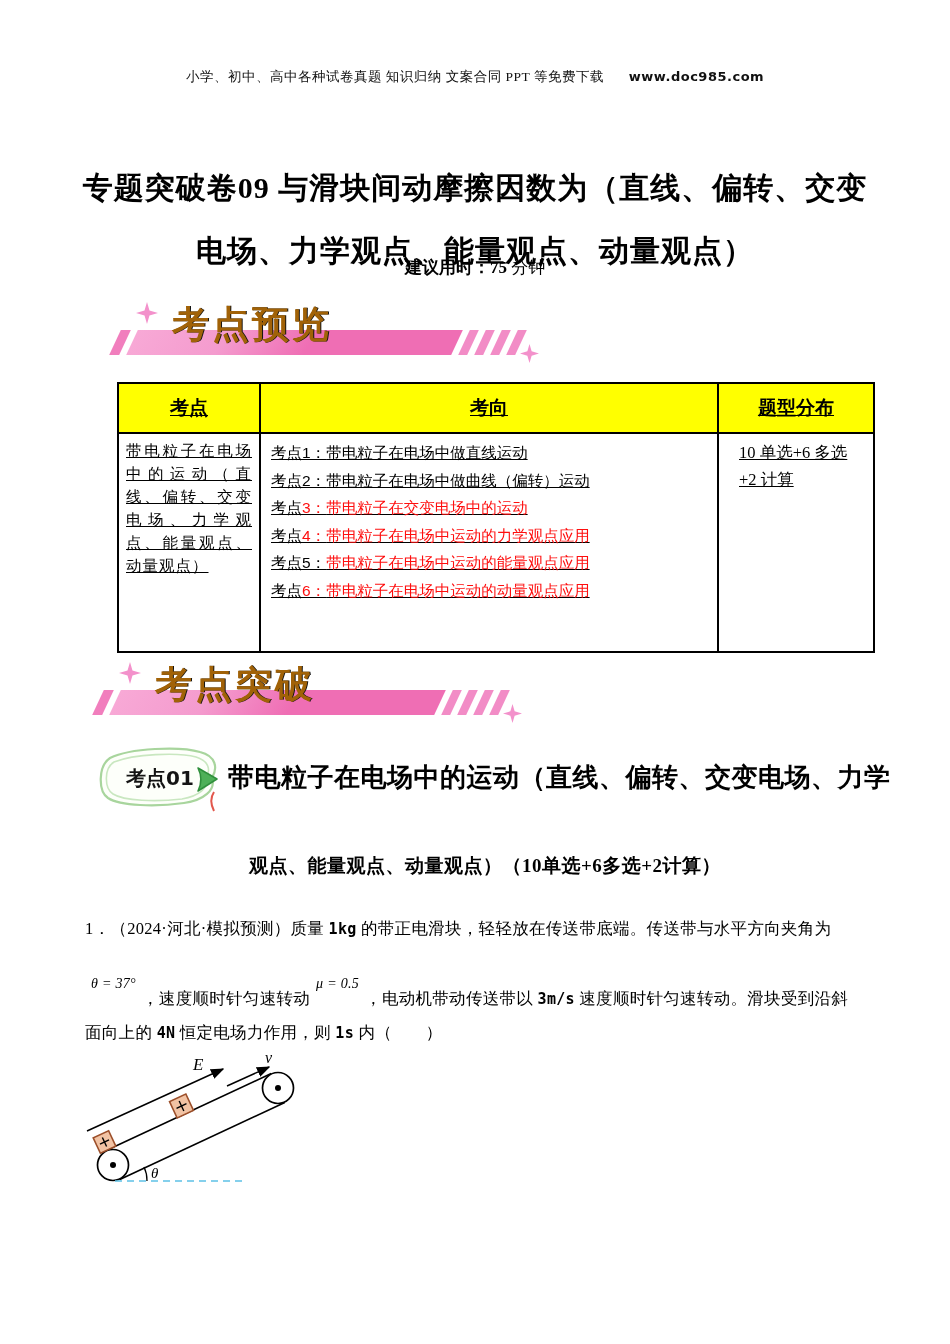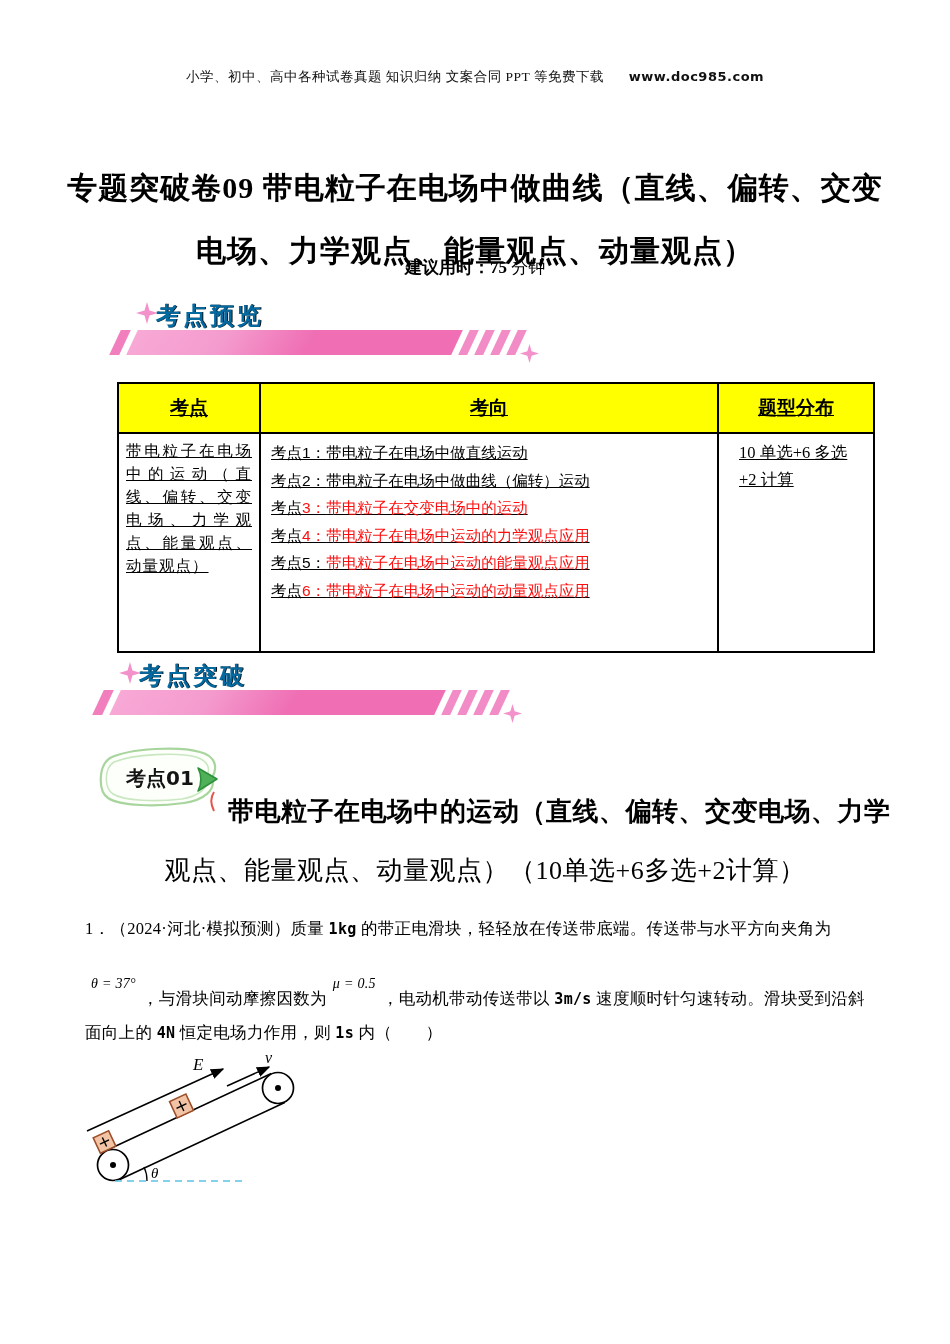--- a/index.html
+++ b/index.html
@@ -30,23 +30,23 @@
     transform:skewX(-25deg);
     background:linear-gradient(100deg,#f8a9d6 0%,#f49bce 28%,#ef6eb4 55%,#ef6eb4 100%);
   }
   .banner .band-tip{
     position:absolute;left:3px;top:34px;width:10px;height:25px;
     transform:skewX(-25deg);background:#f17ebd;
   }
   .banner .stripe{position:absolute;top:34px;width:9px;height:25px;transform:skewX(-25deg);background:#f28cc6;}
   .banner .s1{left:352px}.banner .s2{left:368px}.banner .s3{left:384px}.banner .s4{left:400px}
   .banner .label{
-    position:absolute;left:44px;top:4px;
+    position:absolute;left:60px;top:4px;
     font-family:"DejaVu Sans","Liberation Sans",sans-serif;
-    font-weight:900;font-size:24px;color:#0369a1;letter-spacing:3px;
+    font-weight:900;font-size:37px;color:#a16207;letter-spacing:3px;
     text-shadow:1px 0 0 #141414;
   }
   .sparkle{position:absolute;}
   
   .kp-table{
     position:absolute;left:117px;top:382px;width:756px;
     border-collapse:collapse;table-layout:fixed;
   }
   .kp-table td{border:2px solid #000;vertical-align:top;text-decoration:underline;}
   .kp-table .head td{
@@ -60,25 +60,25 @@
   }
   .cell-kaoxiang{
     font-family:"Liberation Sans","DejaVu Sans",sans-serif;
     font-size:15.5px;line-height:27.5px;padding:5px 10px;border-radius:20px;
   }
   .cell-tixing{font-size:16.5px;line-height:27px;padding:5px 20px;}
   .red{color:#fe0e0e;}
   
   .badge{position:absolute;left:96px;top:746px;}
   .heading-l1{
-    position:absolute;left:228px;top:760px;font-weight:bold;font-size:26px;letter-spacing:.5px;margin-top:34px;
+    position:absolute;left:228px;top:760px;font-weight:bold;font-size:26px;letter-spacing:.5px;
   }
   .heading-l2{
     position:absolute;left:85px;top:853px;width:800px;text-align:center;
-    font-weight:normal;font-size:26px;letter-spacing:.5px;
+    font-weight:bold;font-size:19px;letter-spacing:.5px;
   }
   
   .qline{position:absolute;left:85px;width:810px;font-size:16.5px;letter-spacing:.3px;}
   .q1{top:918px;} .q2{top:988px;} .q3{top:1022px;}
   .latin{font-family:"DejaVu Sans Mono","DejaVu Sans",sans-serif;font-weight:bold;font-size:15px;}
   .formula{
     position:relative;top:-16px;font-style:italic;font-size:14px;
     font-family:Liberation Serif, serif;padding:0 6px;
   }
   
@@ -86,21 +86,21 @@
 </style>
 </head>
 <body>
 
 <div class="site-header">
   <span>小学、初中、高中各种试卷真题 知识归纳 文案合同  PPT 等免费下载</span>
   <span class="site">www.doc985.com</span>
 </div>
 
 <div class="doc-title">
-  <div>专题突破卷09 带电粒子在电场中做曲线（直线、偏转、交变</div>
+  <div>专题突破卷09 与滑块间动摩擦因数为（直线、偏转、交变</div>
   <div>电场、力学观点、能量观点、动量观点）</div>
 </div>
 <div class="doc-subtitle">
   <span class="b">建议用时：</span><span class="b">75</span><span> 分钟</span>
 </div>
 
 <div class="banner" style="left:112px;top:296px;">
   <svg class="sparkle" style="left:24px;top:6px;" width="22" height="22" viewBox="0 0 16 16">
     <path d="M8 0 L9.8 6.2 L16 8 L9.8 9.8 L8 16 L6.2 9.8 L0 8 L6.2 6.2 Z" fill="#f391cb"></path>
   </svg>
@@ -162,21 +162,21 @@
   <path d="M118,46 C114,52 115,59 118,65" fill="none" stroke="#e2574c" stroke-width="2"></path>
 </svg>
 
 <div class="heading-l1">带电粒子在电场中的运动（直线、偏转、交变电场、力学</div>
 <div class="heading-l2">观点、能量观点、动量观点）（10单选+6多选+2计算）</div>
 
 <div class="qline q1">
   <span>1．（2024·河北·模拟预测）质量 </span><span class="latin">1kg</span><span> 的带正电滑块，轻轻放在传送带底端。传送带与水平方向夹角为</span>
 </div>
 <div class="qline q2">
-  <span class="formula">θ = 37°</span><span>，与滑块间动摩擦因数为</span><span class="formula">μ = 0.5</span><span>，电动机带动传送带以 </span><span class="latin">3m/s</span><span> 速度顺时针匀速转动。滑块受到沿斜</span>
+  <span class="formula">θ = 37°</span><span>，速度顺时针匀速转动</span><span class="formula">μ = 0.5</span><span>，电动机带动传送带以 </span><span class="latin">3m/s</span><span> 速度顺时针匀速转动。滑块受到沿斜</span>
 </div>
 <div class="qline q3">
   <span>面向上的 </span><span class="latin">4N</span><span> 恒定电场力作用，则 </span><span class="latin">1s</span><span> 内（　　）</span>
 </div>
 
 <svg class="fig" width="320" height="150" viewBox="0 0 320 150">
   <defs>
     <marker id="ah" markerWidth="9" markerHeight="7" refX="8" refY="3.5" orient="auto">
       <polygon points="0 0, 9 3.5, 0 7" fill="#000"></polygon>
     </marker>

